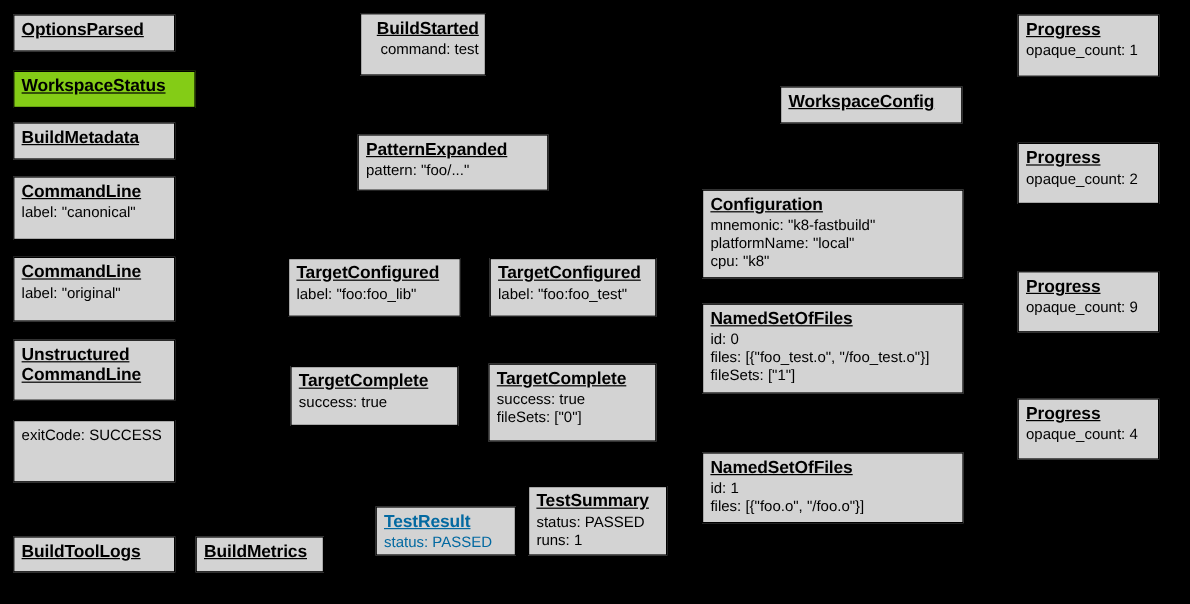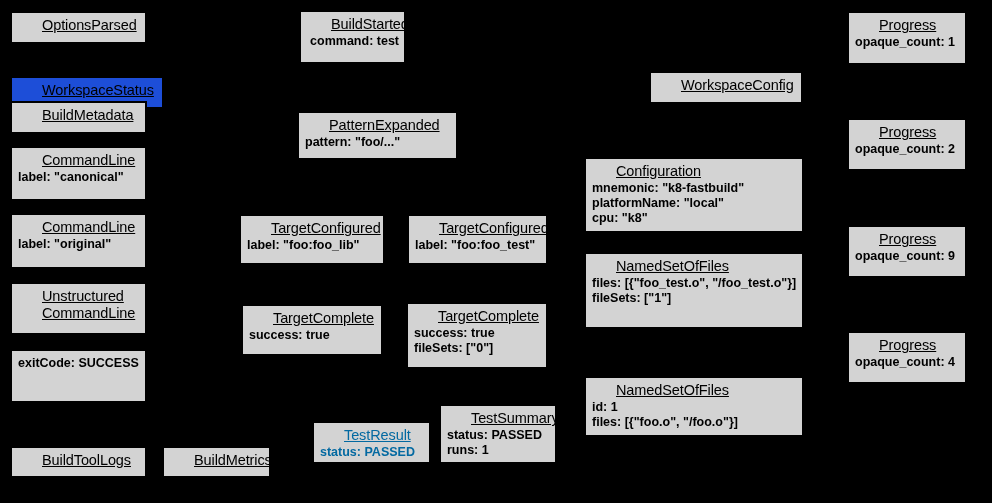--- a/index.html
+++ b/index.html
@@ -21,30 +21,29 @@
     box-sizing: border-box;
     background: #d3d3d3;
     border: 1px solid #000000;
     box-shadow: 0 0 0 1px #000000;
     padding: 4px 5px 4px 6px;
     color: #000000;
     overflow: hidden;
   }
   .node-title {
     font-size: 14.5px;
-    font-weight: normal;
+    font-weight: bold;
     text-decoration: underline;
     line-height: 17px;
     white-space: pre-line;
     letter-spacing: -0.1px;
-    margin-left: 24px;
   }
   .node-props {
     font-size: 12.5px;
-    font-weight: bold;
+    font-weight: normal;
     line-height: 15px;
     margin-top: 1px;
   }
   .prop-line {
     white-space: nowrap;
   }
 </style>
 </head>
 <body>
 
@@ -57,21 +56,21 @@
       <div class="node-props">
         <div class="prop-line">command: test</div>
       </div>
     </div>
     <div class="node" style="left: 848px; top: 12px; width: 118px; height: 52px; background: rgb(211, 211, 211); border-color: rgb(0, 0, 0); color: rgb(0, 0, 0);">
       <div class="node-title">Progress</div>
       <div class="node-props">
         <div class="prop-line">opaque_count: 1</div>
       </div>
     </div>
-    <div class="node" style="left: 11px; top: 77px; width: 152px; height: 31px; background: #1d4ed8; border-color: rgb(0, 0, 0); color: rgb(0, 0, 0);">
+    <div class="node" style="left: 11px; top: 59px; width: 152px; height: 31px; background: #84cc16; border-color: rgb(0, 0, 0); color: rgb(0, 0, 0);">
       <div class="node-title">WorkspaceStatus</div>
     </div>
     <div class="node" style="left: 650px; top: 72px; width: 152px; height: 31px; background: rgb(211, 211, 211); border-color: rgb(0, 0, 0); color: rgb(0, 0, 0);">
       <div class="node-title">WorkspaceConfig</div>
     </div>
     <div class="node" style="left: 11px; top: 102px; width: 135px; height: 31px; background: rgb(211, 211, 211); border-color: rgb(0, 0, 0); color: rgb(0, 0, 0);">
       <div class="node-title">BuildMetadata</div>
     </div>
     <div class="node" style="left: 298px; top: 112px; width: 159px; height: 47px; background: rgb(211, 211, 211); border-color: rgb(0, 0, 0); color: rgb(0, 0, 0);">
       <div class="node-title">PatternExpanded</div>
@@ -119,20 +118,21 @@
     </div>
     <div class="node" style="left: 848px; top: 226px; width: 118px; height: 51px; background: rgb(211, 211, 211); border-color: rgb(0, 0, 0); color: rgb(0, 0, 0);">
       <div class="node-title">Progress</div>
       <div class="node-props">
         <div class="prop-line">opaque_count: 9</div>
       </div>
     </div>
     <div class="node" style="left: 585px; top: 253px; width: 218px; height: 75px; background: rgb(211, 211, 211); border-color: rgb(0, 0, 0); color: rgb(0, 0, 0);">
       <div class="node-title">NamedSetOfFiles</div>
       <div class="node-props">
+        <div class="prop-line">id: 0</div>
         <div class="prop-line">files: [{"foo_test.o", "/foo_test.o"}]</div>
         <div class="prop-line">fileSets: ["1"]</div>
       </div>
     </div>
     <div class="node" style="left: 11px; top: 283px; width: 135px; height: 51px; background: rgb(211, 211, 211); border-color: rgb(0, 0, 0); color: rgb(0, 0, 0);">
       <div class="node-title">Unstructured
 CommandLine</div>
     </div>
     <div class="node" style="left: 242px; top: 305px; width: 140px; height: 50px; background: rgb(211, 211, 211); border-color: rgb(0, 0, 0); color: rgb(0, 0, 0);">
       <div class="node-title">TargetComplete</div>

